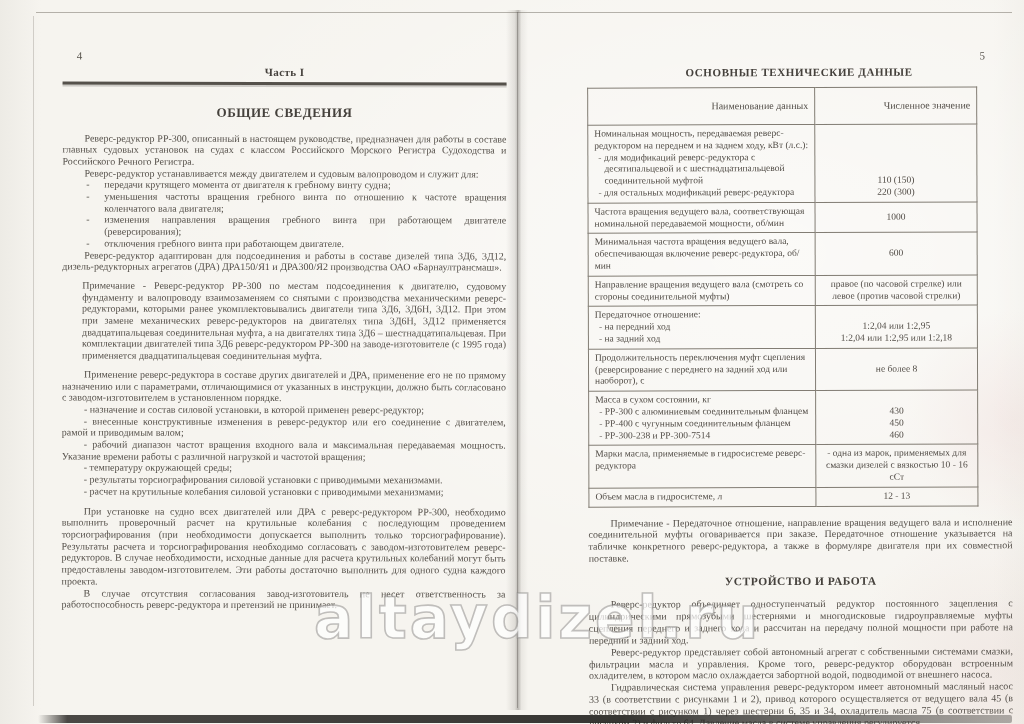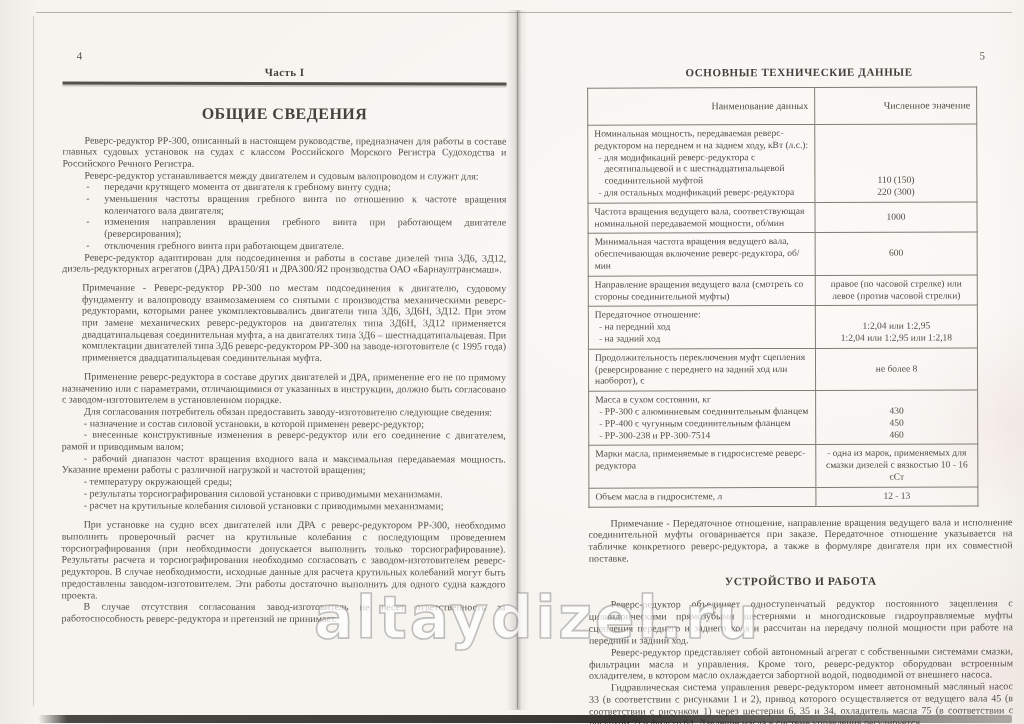--- a/index.html
+++ b/index.html
@@ -28,21 +28,21 @@
   .page-left{left:62px;width:444px;transform:rotate(0.12deg);}
   .page-right{left:588px;width:424px;transform:rotate(-0.18deg);}
   .pagenum{position:absolute;font-size:11px;color:#5a564f;}
   .pagenum-left{left:14px;top:50px;}
   .pagenum-right{right:26px;top:50px;}
 
   .lp-header{margin-top:66px;text-align:center;color:#45413c;}
   .lp-part{font-weight:bold;font-size:11px;letter-spacing:0.4px;}
   .lp-title{font-weight:bold;font-size:11.5px;letter-spacing:0.6px;margin-top:1px;}
   .lp-rule{margin-top:4px;height:2.5px;background:#55514b;box-shadow:0 2px 0 rgba(85,81,75,0.25);}
-  .section-title{margin-top:20px;text-align:center;font-weight:bold;font-size:16px;letter-spacing:0.5px;color:#45413c;}
+  .section-title{margin-top:20px;text-align:center;font-weight:bold;font-size:13px;letter-spacing:0.5px;color:#45413c;}
 
   .body-text{margin-top:12px;font-size:10px;line-height:11.7px;text-align:justify;color:#55504a;}
   .blk{margin:0;}
   .blk.p{text-indent:22px;}
   .blk.li{padding-left:42px;position:relative;text-indent:0;text-align:justify;}
   .blk.li .dash{position:absolute;left:24px;}
   .blk.note{margin:7px 0 7px 20px;text-align:justify;}
   .blk.note .note-lead,.blk.pnote .note-lead{font-weight:normal;}
   .blk.pnote{text-indent:22px;margin-top:9px;}
   .blk.gap{margin-top:8px;}
@@ -89,21 +89,20 @@
     <div class="body-text">
         <div class="blk p">Реверс-редуктор РР-300, описанный в настоящем руководстве, предназначен для работы в составе главных судовых установок на судах с классом  Российского Морского Регистра Судоходства и Российского Речного Регистра.</div>
         <div class="blk p">Реверс-редуктор устанавливается между двигателем и судовым валопроводом и служит для:</div>
         <div class="blk li"><span class="dash">-</span>передачи крутящего момента от двигателя к гребному винту судна;</div>
         <div class="blk li"><span class="dash">-</span>уменьшения частоты вращения гребного винта по отношению к частоте вращения коленчатого вала двигателя;</div>
         <div class="blk li"><span class="dash">-</span>изменения направления вращения гребного винта при работающем двигателе (реверсирования);</div>
         <div class="blk li"><span class="dash">-</span>отключения гребного винта при работающем двигателе.</div>
         <div class="blk p">Реверс-редуктор адаптирован для подсоединения и работы в составе дизелей типа 3Д6, 3Д12, дизель-редукторных агрегатов (ДРА) ДРА150/Я1 и ДРА300/Я2 производства ОАО «Барнаултрансмаш».</div>
         <div class="blk note"><span class="note-lead">Примечание</span> - Реверс-редуктор РР-300 по местам подсоединения к двигателю, судовому фундаменту и валопроводу взаимозаменяем со снятыми с производства механическими реверс-редукторами, которыми ранее укомплектовывались двигатели типа 3Д6, 3Д6Н, 3Д12. При этом при замене механических реверс-редукторов на двигателях типа 3Д6Н, 3Д12 применяется двадцатипальцевая соединительная муфта, а на двигателях типа 3Д6 – шестнадцатипальцевая. При комплектации двигателей типа 3Д6 реверс-редуктором РР-300 на заводе-изготовителе (с 1995 года) применяется двадцатипальцевая соединительная муфта.</div>
         <div class="blk p">Применение реверс-редуктора в составе других двигателей и ДРА, применение его не по прямому назначению или с параметрами, отличающимися от указанных в инструкции, должно быть согласовано с заводом-изготовителем в установленном порядке.</div>
-        <div class="blk p">Для согласования потребитель обязан предоставить заводу-изготовителю следующие сведения:</div>
         <div class="blk p">- назначение и состав силовой установки, в которой применен реверс-редуктор;</div>
         <div class="blk p">- внесенные конструктивные изменения в реверс-редуктор или его соединение с двигателем, рамой и приводимым валом;</div>
         <div class="blk p">- рабочий диапазон частот вращения входного вала и максимальная передаваемая мощность. Указание времени работы с различной нагрузкой и частотой вращения;</div>
         <div class="blk p">- температуру окружающей среды;</div>
         <div class="blk p">- результаты торсиографирования силовой установки с приводимыми механизмами.</div>
         <div class="blk p">- расчет на крутильные колебания силовой установки с приводимыми механизмами;</div>
         <div class="blk p gap">При установке на судно всех двигателей или ДРА с реверс-редуктором РР-300, необходимо выполнить проверочный расчет на крутильные колебания с последующим проведением торсиографирования (при необходимости допускается выполнить только торсиографирование). Результаты расчета и торсиографирования необходимо согласовать с заводом-изготовителем реверс-редукторов. В случае необходимости, исходные данные для расчета крутильных колебаний могут быть предоставлены заводом-изготовителем. Эти работы достаточно выполнить для одного судна каждого проекта.</div>
         <div class="blk p">В случае отсутствия согласования завод-изготовитель не несет ответственность за работоспособность реверс-редуктора и претензий не принимает.</div>
       </div>
   </div>

